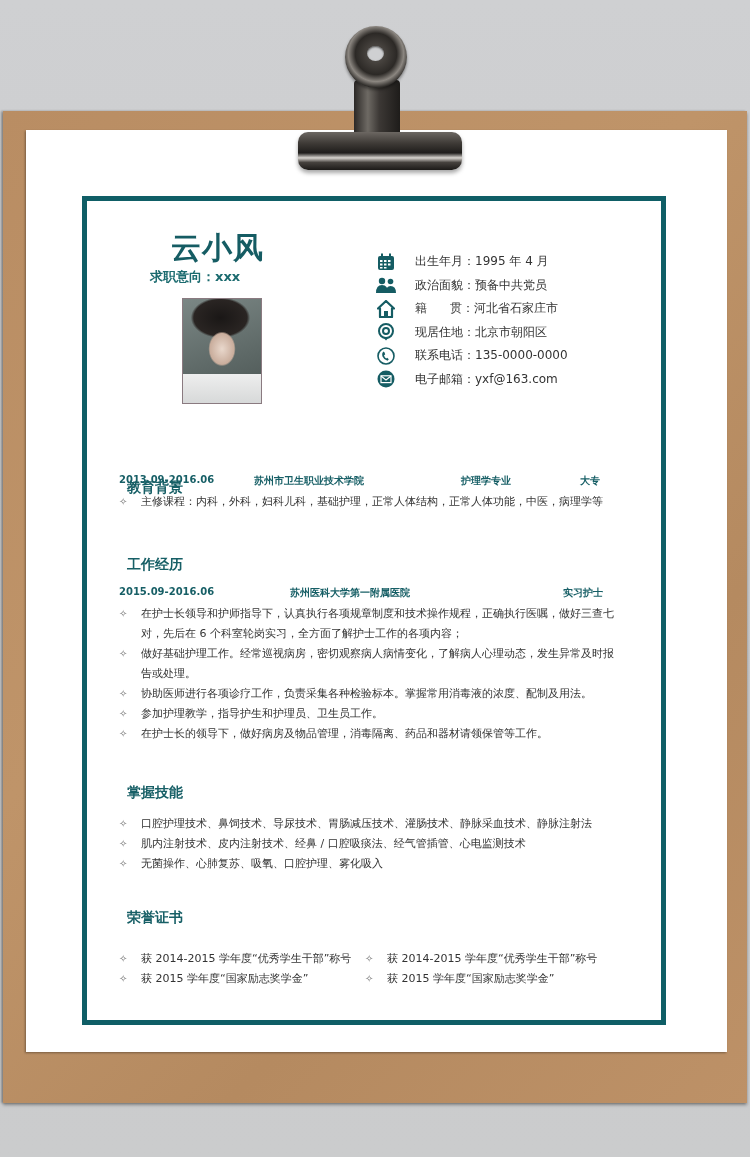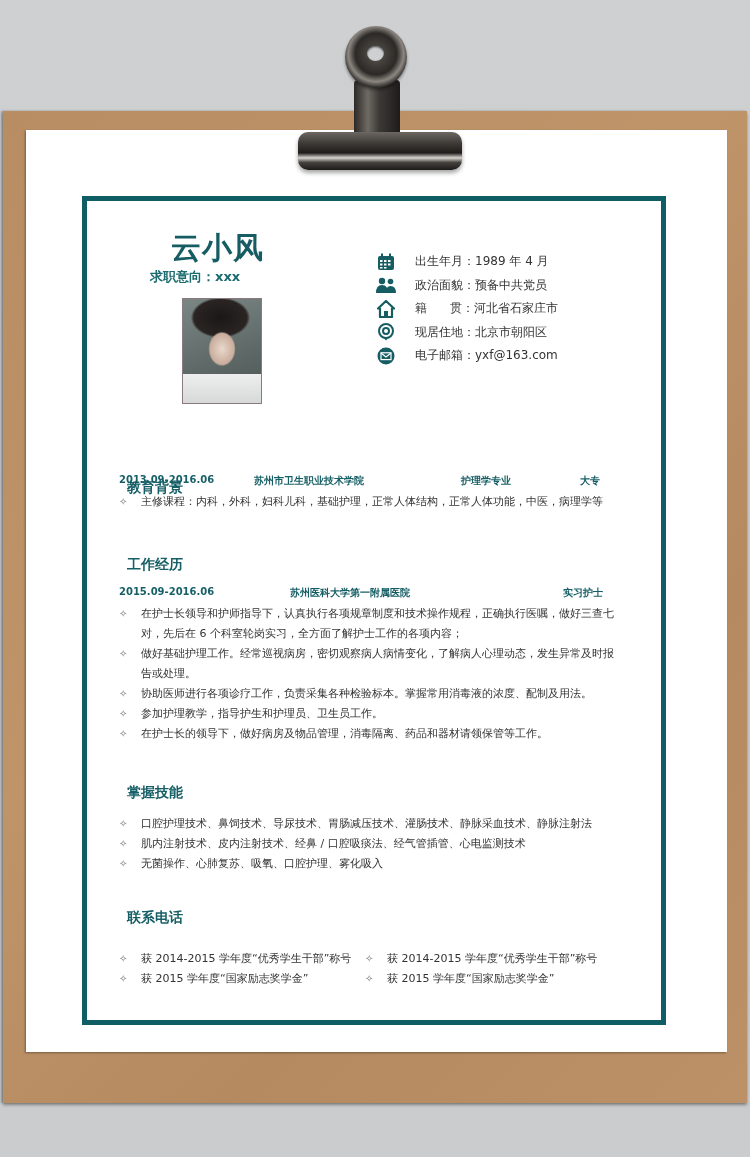--- a/index.html
+++ b/index.html
@@ -120,21 +120,21 @@
             <rect x="7" y="7" width="2.5" height="2"></rect>
             <rect x="11" y="7" width="2.5" height="2"></rect>
             <rect x="3" y="10.5" width="2.5" height="2"></rect>
             <rect x="7" y="10.5" width="2.5" height="2"></rect>
             <rect x="11" y="10.5" width="2.5" height="2"></rect>
             <rect x="3" y="14" width="2.5" height="1.5"></rect>
             <rect x="7" y="14" width="2.5" height="1.5"></rect>
           </g>
         </svg>
     </span>
-    <span class="info-text">出生年月：1989 年 4 月</span>
+    <span class="info-text">出生年月：1995 年 4 月</span>
   </div>
   <div class="info-row">
     <span class="info-icon">
       <svg width="20" height="18" viewBox="0 0 20 18">
           <circle cx="6" cy="5" r="3.2" fill="#155c63"></circle>
           <path d="M0 17 Q0 9 6 9 Q12 9 12 17Z" fill="#155c63"></path>
           <circle cx="14.5" cy="5.5" r="2.8" fill="#155c63"></circle>
           <path d="M9.5 17 Q10 10 14.5 10 Q20 10 20 17Z" fill="#155c63"></path>
         </svg>
     </span>
@@ -151,20 +151,29 @@
   </div>
   <div class="info-row">
     <span class="info-icon">
       <svg width="18" height="18" viewBox="0 0 18 18">
           <circle cx="9" cy="8" r="7" fill="none" stroke="#155c63" stroke-width="2"></circle>
           <circle cx="9" cy="8" r="3" fill="none" stroke="#155c63" stroke-width="2"></circle>
           <path d="M6 14 L9 17.5 L12 14Z" fill="#155c63"></path>
         </svg>
     </span>
     <span class="info-text">现居住地：北京市朝阳区</span>
+  </div>
+  <div class="info-row">
+    <span class="info-icon">
+      <svg width="18" height="18" viewBox="0 0 18 18">
+          <circle cx="9" cy="9" r="8" fill="none" stroke="#155c63" stroke-width="1.6"></circle>
+          <path d="M6.5 4.5 Q4.5 6 5.5 9.5 Q7 13 10.5 13.8 L11.8 12.2 L10.2 10.8 L9.2 11.6 Q7.5 10.5 7 8.3 L8.2 7.6 L7.6 5.5 Z" fill="#155c63"></path>
+        </svg>
+    </span>
+    <span class="info-text">联系电话：135-0000-0000</span>
   </div>
   <div class="info-row">
     <span class="info-icon">
       <svg width="18" height="18" viewBox="0 0 18 18">
           <circle cx="9" cy="9" r="8.5" fill="#155c63"></circle>
           <rect x="4" y="5.8" width="10" height="6.8" fill="none" stroke="#fff" stroke-width="1.2"></rect>
           <path d="M4 6 L9 10 L14 6" fill="none" stroke="#fff" stroke-width="1.2"></path>
         </svg>
     </span>
     <span class="info-text">电子邮箱：yxf@163.com</span>
@@ -196,21 +205,21 @@
   <div class="bullet"><span class="dia">✧</span><span>在护士长的领导下，做好病房及物品管理，消毒隔离、药品和器材请领保管等工作。</span></div>
 </div>
 
 <div class="section-title" style="top:784px;">掌握技能</div>
 <div class="bullets" style="top:814px;">
   <div class="bullet"><span class="dia">✧</span><span>口腔护理技术、鼻饲技术、导尿技术、胃肠减压技术、灌肠技术、静脉采血技术、静脉注射法</span></div>
   <div class="bullet"><span class="dia">✧</span><span>肌内注射技术、皮内注射技术、经鼻 / 口腔吸痰法、经气管插管、心电监测技术</span></div>
   <div class="bullet"><span class="dia">✧</span><span>无菌操作、心肺复苏、吸氧、口腔护理、雾化吸入</span></div>
 </div>
 
-<div class="section-title" style="top:909px;">联系电话</div>
+<div class="section-title" style="top:909px;">荣誉证书</div>
 <div class="honors">
   <div class="honor-row">
     <div class="honor" style="width:224px;"><span class="dia">✧</span><span>获 2014-2015 学年度“优秀学生干部”称号</span></div>
     <div class="honor"><span class="dia">✧</span><span>获 2014-2015 学年度“优秀学生干部”称号</span></div>
   </div>
   <div class="honor-row">
     <div class="honor" style="width:224px;"><span class="dia">✧</span><span>获 2015 学年度“国家励志奖学金”</span></div>
     <div class="honor"><span class="dia">✧</span><span>获 2015 学年度“国家励志奖学金”</span></div>
   </div>
 </div>

